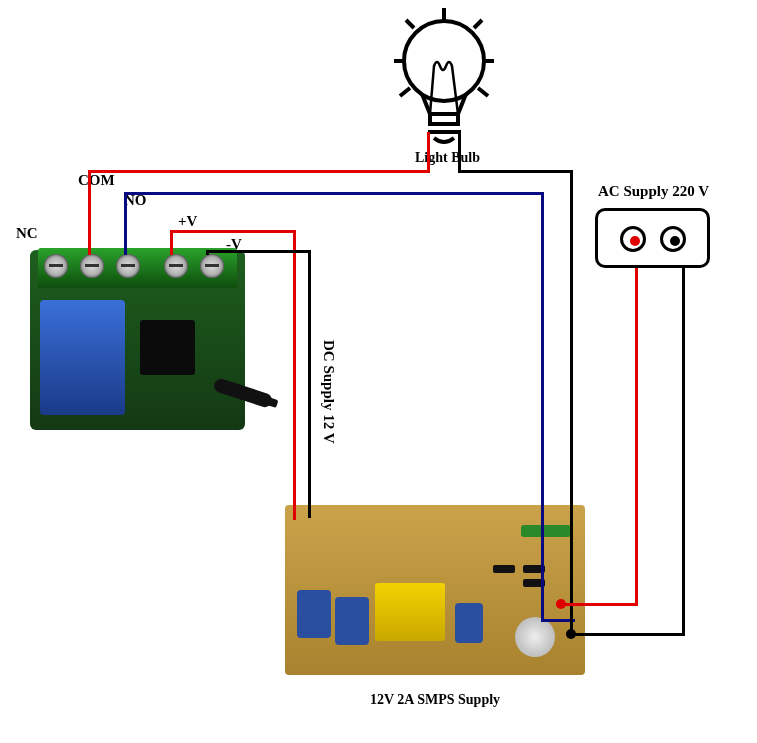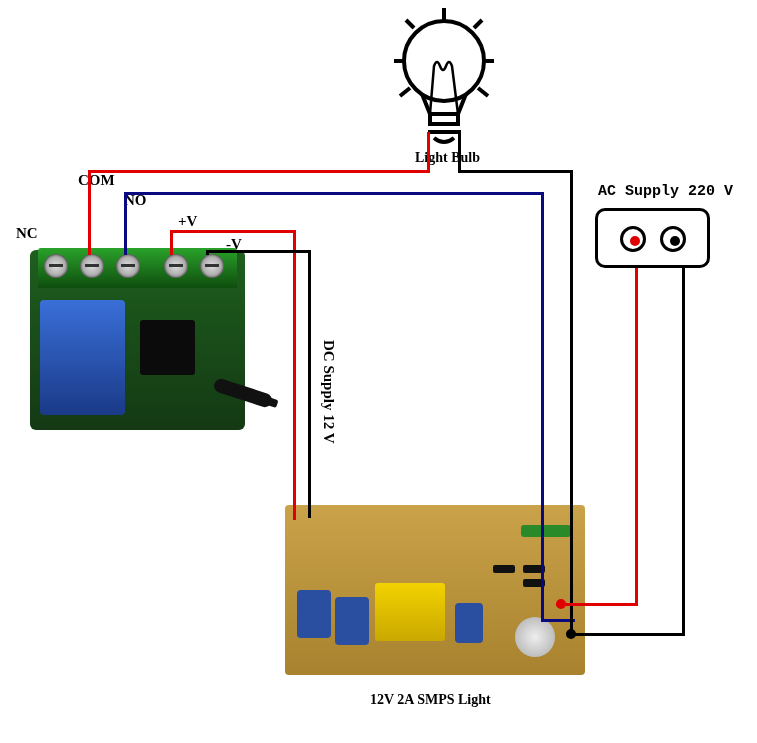--- a/index.html
+++ b/index.html
@@ -143,21 +143,21 @@
     <line x1="22" y1="22" x2="14" y2="14" stroke="#000" stroke-width="4"></line>
     <line x1="82" y1="22" x2="90" y2="14" stroke="#000" stroke-width="4"></line>
     <line x1="18" y1="82" x2="8" y2="90" stroke="#000" stroke-width="4"></line>
     <line x1="86" y1="82" x2="96" y2="90" stroke="#000" stroke-width="4"></line>
 
     <path d="M38 108 L42 60 Q45 52 48 60 Q51 68 54 60 Q57 52 60 60 L66 108" fill="none" stroke="#000" stroke-width="2.5"></path>
   </svg>
 </div>
 <span class="sublabel" style="left:415px; top:150px;">Light Bulb</span>
 
-<span class="label" style="left:598px; top:183px;font-family:Liberation Mono, monospace;">AC Supply 220 V</span>
+<span class="label" style="left:598px; top:183px;">AC Supply 220 V</span>
 <div class="ac-socket">
   <div class="hole hot"></div>
   <div class="hole neu"></div>
 </div>
 
 <div class="relay">
   <div class="terminal-strip">
     <div class="screw" style="left:6px"></div>
     <div class="screw" style="left:42px"></div>
     <div class="screw" style="left:78px"></div>
@@ -179,21 +179,21 @@
   <div class="cap-blue" style="left:12px; top:85px;"></div>
   <div class="cap-blue" style="left:50px; top:92px;"></div>
   <div class="cap-blue" style="left:170px; top:98px; height:40px; width:28px;"></div>
   <div class="trans"></div>
   <div class="cap-silver" style="right:30px; bottom:18px;"></div>
   <div class="res-grn"></div>
   <div class="diode" style="right:40px; top:60px;"></div>
   <div class="diode" style="right:40px; top:74px;"></div>
   <div class="diode" style="right:70px; top:60px;"></div>
 </div>
-<span class="sublabel" style="left:370px; top:692px;">12V 2A SMPS Light</span>
+<span class="sublabel" style="left:370px; top:692px;">12V 2A SMPS Supply</span>
 
 <span class="label" style="left:320px; top:340px; writing-mode:vertical-rl;">DC Supply 12 V</span>
 
 <div class="wire v red" style="left:88px;  top:170px; height:85px;"></div>
 <div class="wire h red" style="left:88px;  top:170px; width:342px;"></div>
 <div class="wire v red" style="left:427px; top:132px; height:40px;"></div>
 
 <div class="wire v blue" style="left:124px; top:192px; height:63px;"></div>
 <div class="wire h blue" style="left:124px; top:192px; width:420px;"></div>
 <div class="wire v blue" style="left:541px; top:192px; height:430px;"></div>

